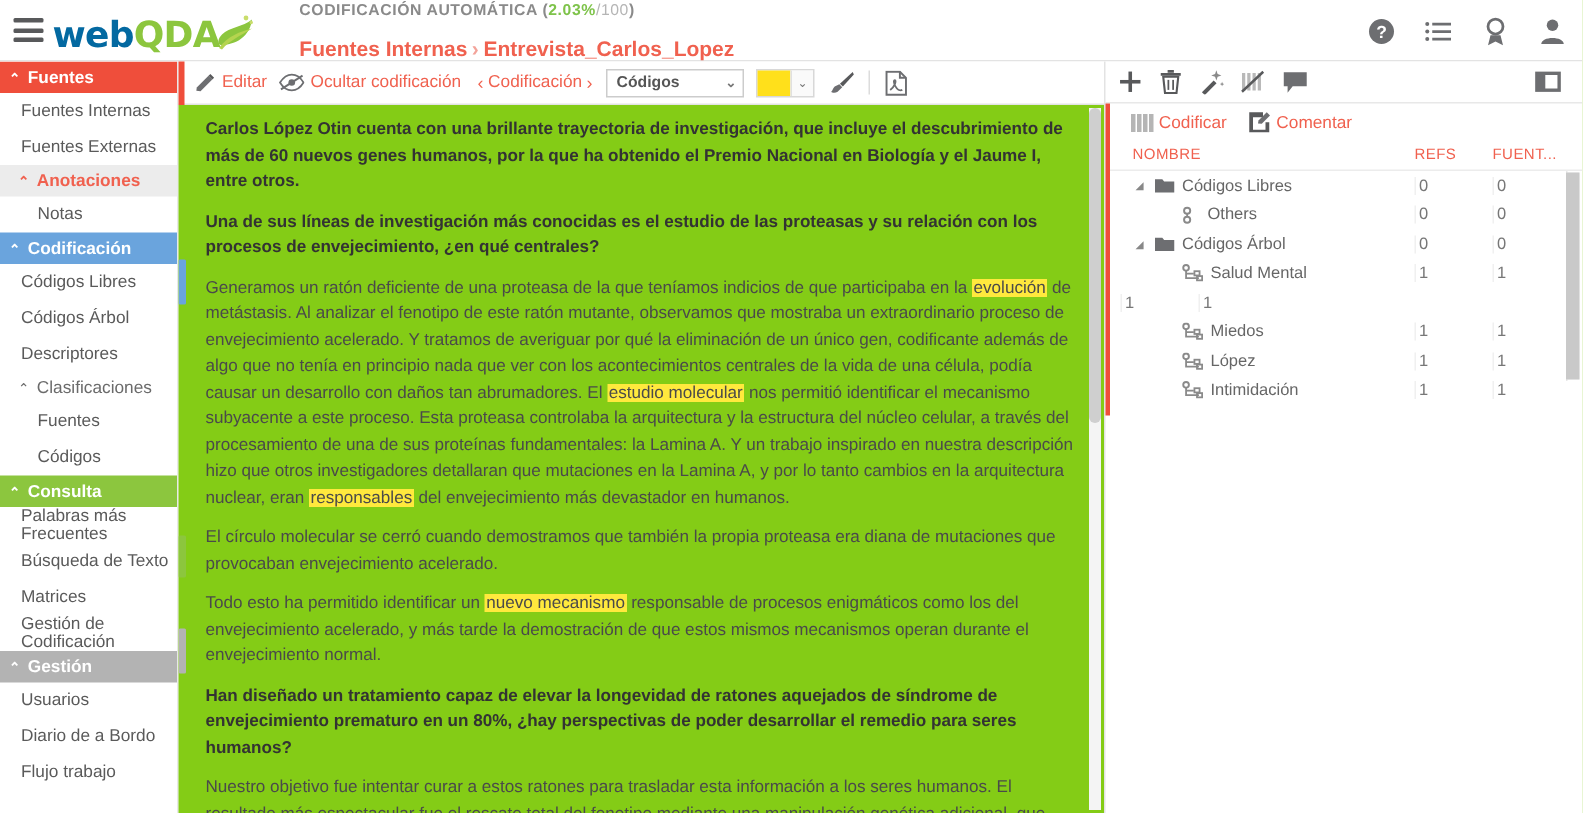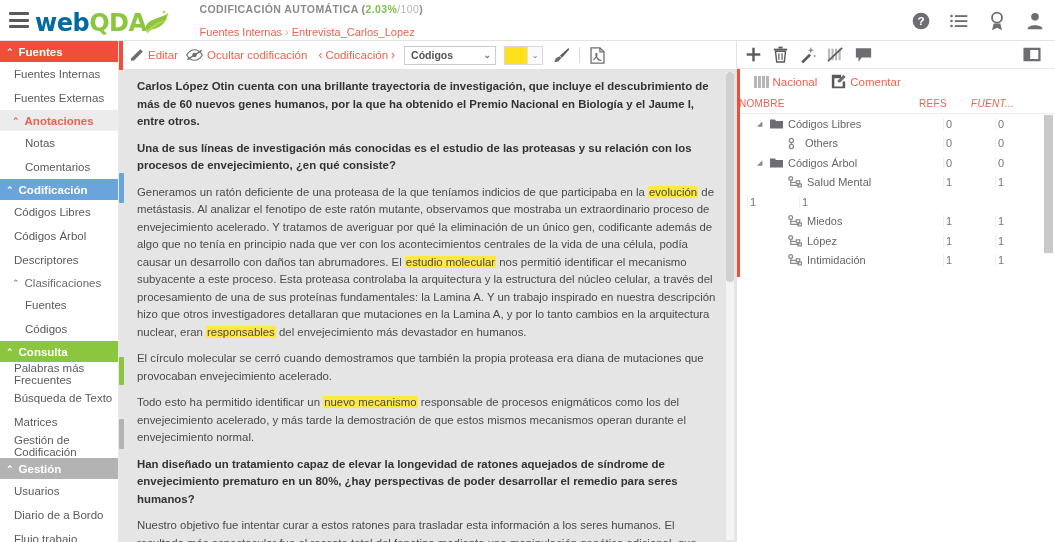--- a/index.html
+++ b/index.html
@@ -40,21 +40,21 @@
   .header-titles {
     margin-left: 30px; display: flex; flex-direction: column;
     justify-content: center; height: 40px; gap: 11px;
   }
   .auto-cod {
     font-size: 10.5px; font-weight: bold; letter-spacing: 0.4px;
     color: #8a8a8a; text-transform: uppercase;
   }
   .auto-cod .pct { color: #7ec34a; font-weight: bold; }
   .auto-cod .pct-den { color: #b5b5b5; font-weight: normal; }
-  .breadcrumb { font-size: 11px; color: #f0614f; }
+  .breadcrumb { font-size: 14px; color: #f0614f; font-weight: bold; }
   .breadcrumb .sep { color: #f3a39a; margin: 0 3px; }
   .breadcrumb a { color: #f0614f; text-decoration: none; cursor: pointer; }
 
   .header-icons {
     position: absolute; right: 10px; top: 0; height: 41px;
     display: flex; align-items: center; gap: 18px;
   }
   .hicon { width: 20px; height: 20px; cursor: pointer; color: #6d6e71; }
 
   
@@ -111,21 +111,21 @@
   .swatch-chev {
     width: 15px; height: 17px; background: #fafafa; border-left: 1px solid #e0e0e0;
     display:flex; align-items:center; justify-content:center; font-size:8px; color:#777;
   }
   .tb-icon { margin-left: 10px; cursor: pointer; display:flex; align-items:center; }
   .tb-divider { width:1px; height:16px; background:#dcdcdc; margin-left:9px; }
 
   
   .doc {
     position: absolute; top: 70px; left: 119px; width: 617px; height: 472px;
-    background: #e5e5e5; overflow: hidden;
+    background: #84cc16; overflow: hidden;
   }
   .doc-inner { position: relative; padding: 8px 18px 8px 18px; }
   .doc p {
     margin: 0 0 9px 0; font-size: 11.4px; line-height: 17.5px;
     color: #4a4a4a; text-align: left;
   }
   .doc p.q { font-weight: bold; color: #333; }
   .hl { background: #ffe93d; padding: 0 1px; }
   .codebar {
     position: absolute; left: 0px; width: 5px; border-radius: 1px;
@@ -156,25 +156,25 @@
   .rp-red-tab { position:absolute; left:0; top:0; width:3px; height: 208px; background:#ef4e3b; }
   .rp-act {
     display:flex; align-items:center; gap:4px; color:#f0614f;
     font-size:11.5px; cursor:pointer;
   }
   .bars-icon { display:flex; gap:1.5px; }
   .bars-icon i { display:block; width:2.5px; height:12px; background:#b5b5b5; }
   .rp-head {
     height: 20px; display:flex; align-items:center;
     font-size: 10px; color: #f0614f; letter-spacing: .3px;
-    border-bottom: 1px solid #ececec; padding-left: 2px;
+    border-bottom: 1px solid #ececec; padding-left: 18px;
   }
   .col-name { flex: 1; }
   .col-refs { width: 52px; }
-  .col-fuent { width: 84px; font-style: italic; }
+  .col-fuent { width: 60px; }
   .rp-rows { position: relative; }
   .rp-row {
     height: 19.5px; display:flex; align-items:center; font-size: 11px;
     color: #666; padding-left: 10px; cursor:pointer;
   }
   .rp-row .nm { flex:1; display:flex; align-items:center; gap:5px; }
   .rp-row .rf { width: 52px; color:#777; border-left:1px solid #f0f0f0; padding-left:2px;}
   .rp-row .ft { width: 60px; color:#777; border-left:1px solid #f0f0f0; padding-left:2px;}
   .twisty { width: 8px; font-size: 7px; color: #888; display:inline-block; }
   .lvl1 { padding-left: 10px; }
@@ -250,23 +250,20 @@
       <div class="leaf">
         <span>Fuentes Externas</span>
       </div>
       <div class="grp grp-anotac">
         <span class="caret">⌃</span>
         <span>Anotaciones</span>
       </div>
       <div class="leaf indent">
         <span>Notas</span>
       </div>
-      <div class="leaf indent">
-        <span>Comentarios</span>
-      </div>
       <div class="grp grp-codif">
         <span class="caret">⌃</span>
         <span>Codificación</span>
       </div>
       <div class="leaf">
         <span>Códigos Libres</span>
       </div>
       <div class="leaf">
         <span>Códigos Árbol</span>
       </div>
@@ -358,21 +355,21 @@
       </svg>
     </div>
   </div>
 
   <div class="doc">
     <div class="doc-inner" id="doc-inner">
         <div class="codebar" style="background: rgb(106, 164, 221); top: 103px; height: 30px;"></div>
         <div class="codebar" style="background: rgb(140, 198, 62); top: 287px; height: 28px;"></div>
         <div class="codebar" style="background: rgb(179, 179, 179); top: 349px; height: 30px;"></div>
         <p class="q"><span>Carlos López Otin cuenta con una brillante trayectoria de investigación, que incluye el descubrimiento de más de 60 nuevos genes humanos, por la que ha obtenido el Premio Nacional en Biología y el Jaume I, entre otros.</span></p>
-        <p class="q"><span>Una de sus líneas de investigación más conocidas es el estudio de las proteasas y su relación con los procesos de envejecimiento, ¿en qué consiste?</span></p>
+        <p class="q"><span>Una de sus líneas de investigación más conocidas es el estudio de las proteasas y su relación con los procesos de envejecimiento, ¿en qué centrales?</span></p>
         <p><span>Generamos un ratón deficiente de una proteasa de la que teníamos indicios de que participaba en la </span><span class="hl">evolución</span><span> de metástasis. Al analizar el fenotipo de este ratón mutante, observamos que mostraba un extraordinario proceso de envejecimiento acelerado. Y tratamos de averiguar por qué la eliminación de un único gen, codificante además de algo que no tenía en principio nada que ver con los acontecimientos centrales de la vida de una célula, podía causar un desarrollo con daños tan abrumadores. El </span><span class="hl">estudio molecular</span><span> nos permitió identificar el mecanismo subyacente a este proceso. Esta proteasa controlaba la arquitectura y la estructura del núcleo celular, a través del procesamiento de una de sus proteínas fundamentales: la Lamina A. Y un trabajo inspirado en nuestra descripción hizo que otros investigadores detallaran que mutaciones en la Lamina A, y por lo tanto cambios en la arquitectura nuclear, eran </span><span class="hl">responsables</span><span> del envejecimiento más devastador en humanos.</span></p>
         <p><span>El círculo molecular se cerró cuando demostramos que también la propia proteasa era diana de mutaciones que provocaban envejecimiento acelerado.</span></p>
         <p><span>Todo esto ha permitido identificar un </span><span class="hl">nuevo mecanismo</span><span> responsable de procesos enigmáticos como los del envejecimiento acelerado, y más tarde la demostración de que estos mismos mecanismos operan durante el envejecimiento normal.</span></p>
         <p class="q"><span>Han diseñado un tratamiento capaz de elevar la longevidad de ratones aquejados de síndrome de envejecimiento prematuro en un 80%, ¿hay perspectivas de poder desarrollar el remedio para seres humanos?</span></p>
         <p><span>Nuestro objetivo fue intentar curar a estos ratones para trasladar esta información a los seres humanos. El resultado más espectacular fue el rescate total del fenotipo mediante una manipulación genética adicional, que reducía los niveles de la proteína tóxica que se acumulaba en el núcleo de los ratones mutantes y de los enfermos, lo que demostró, por primera vez, que el proceso era reversible.</span></p>
       </div>
     <div class="doc-scroll">
       <div class="thumb"></div>
     </div>
   </div>
@@ -426,21 +423,21 @@
 
     <div class="rp-actions">
       <div class="rp-red-tab"></div>
       <div class="rp-act" style="margin-left:7px">
         <span class="bars-icon">
             <i></i>
             <i></i>
             <i></i>
             <i></i>
           </span>
-        <span>Nacional</span>
+        <span>Codificar</span>
       </div>
       <div class="rp-act">
         <svg width="15" height="15" viewBox="0 0 18 18">
           <path d="M1 1 H12 V5 H4 V15 H14 V9 H17 V17 H1 Z" fill="#58595b"></path>
           <path d="M8 10 L8.4 7.6 L15 1 L17.6 3.6 L11 10.2 Z" fill="#6d6e71"></path>
         </svg>
         <span>Comentar</span>
       </div>
     </div>
 

